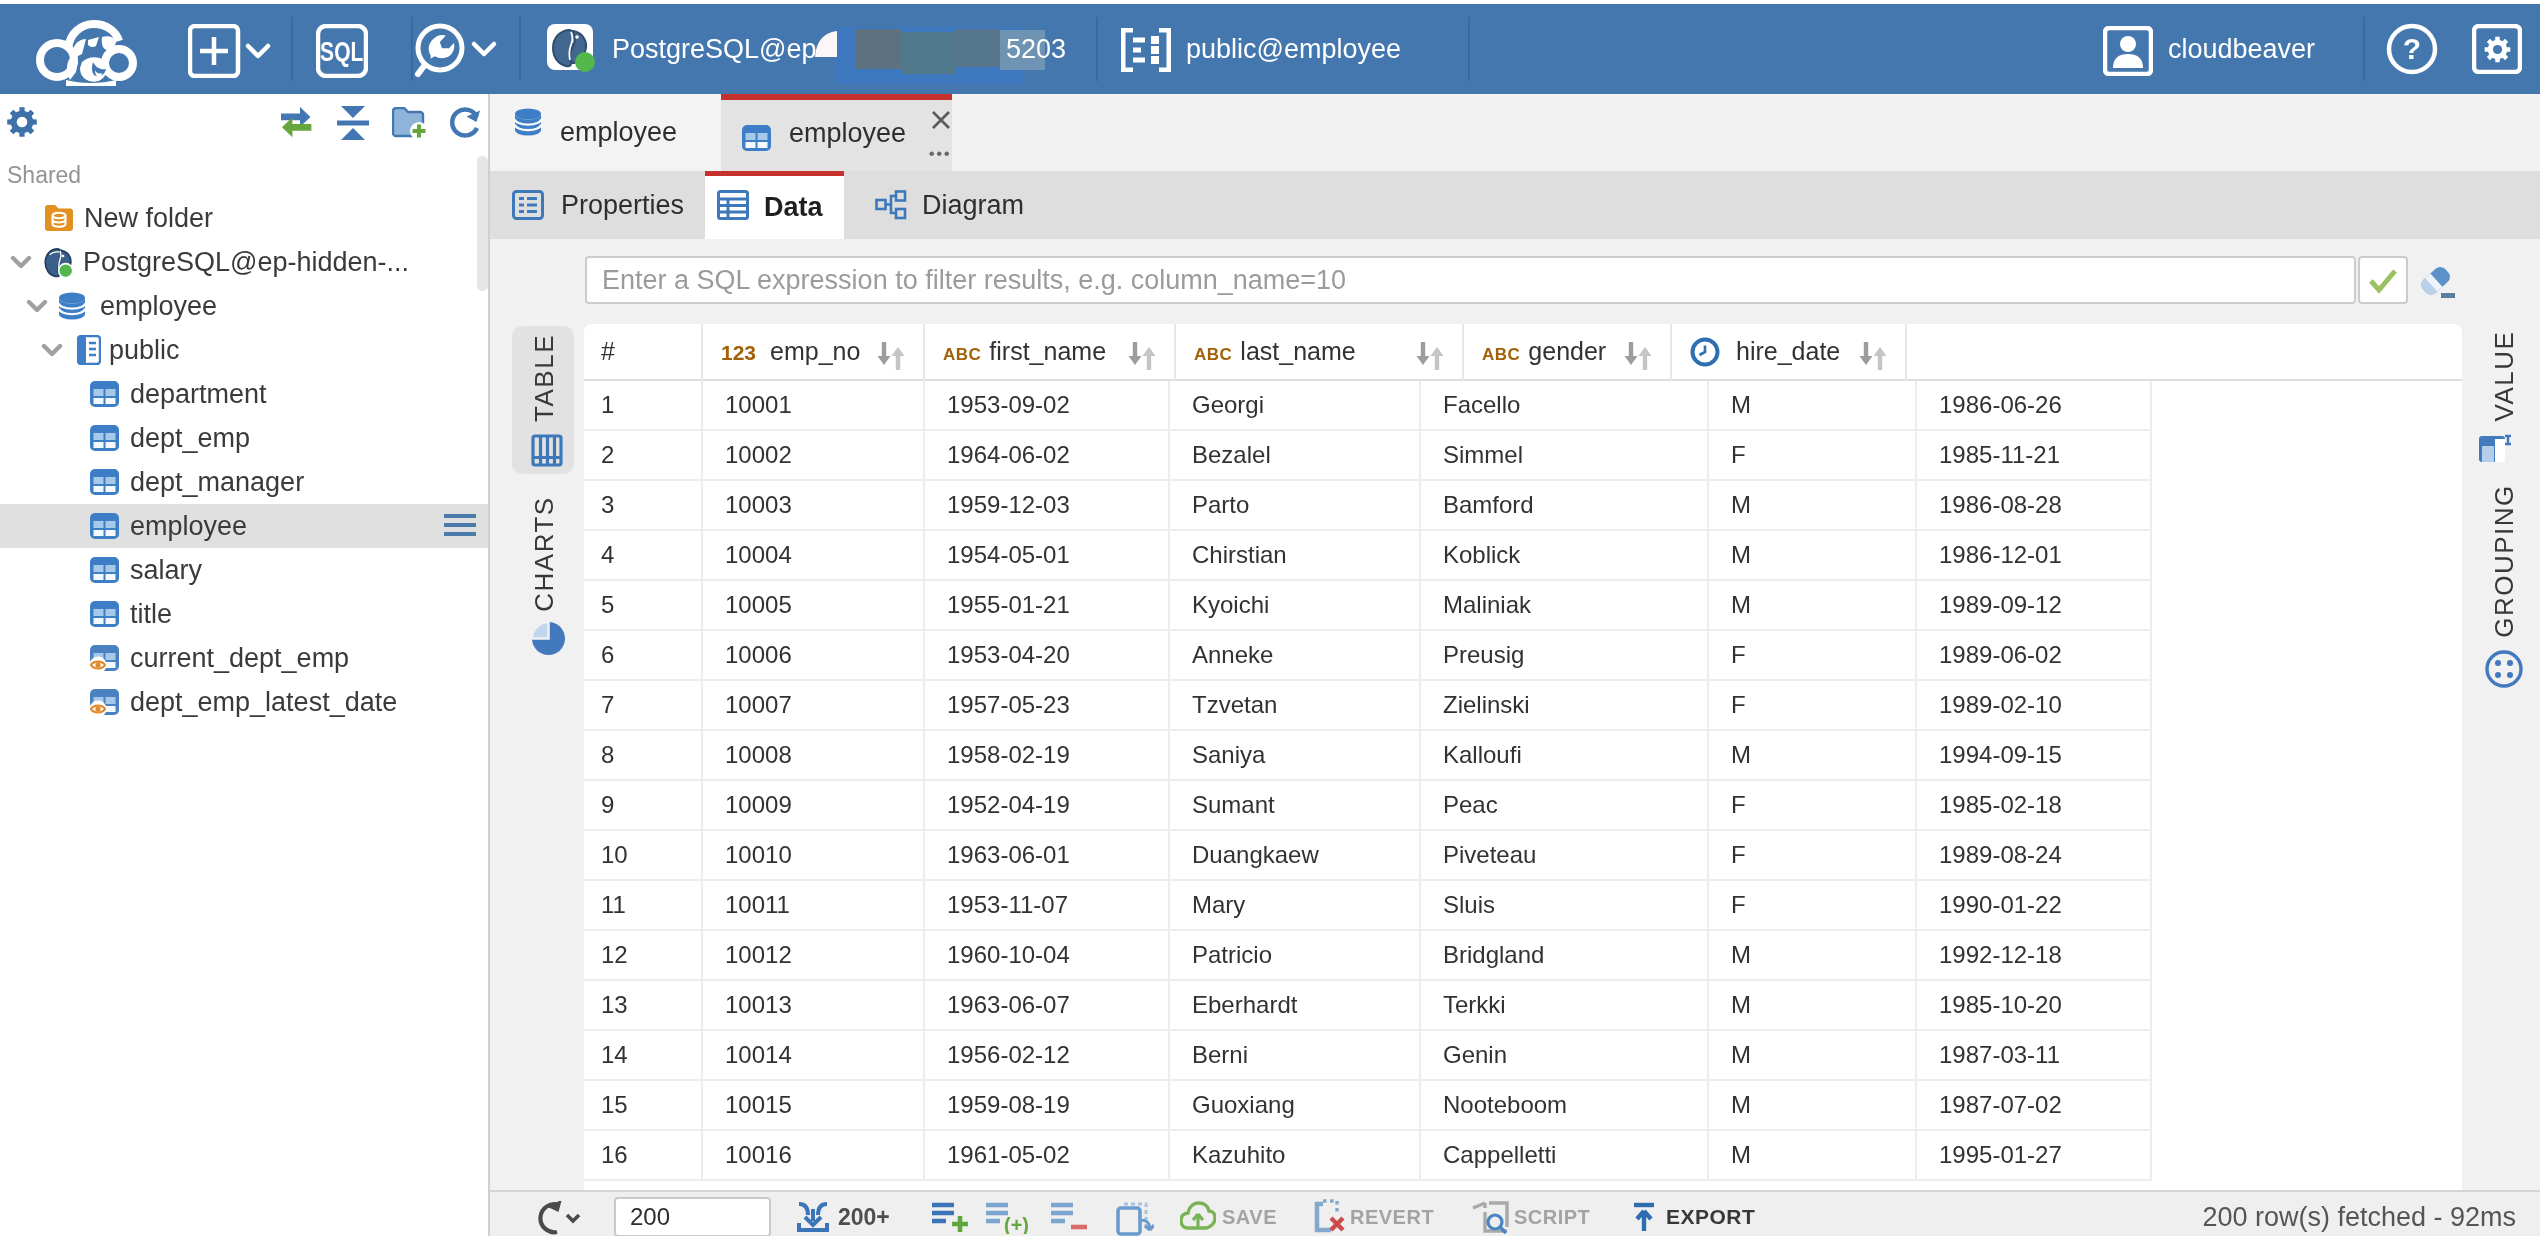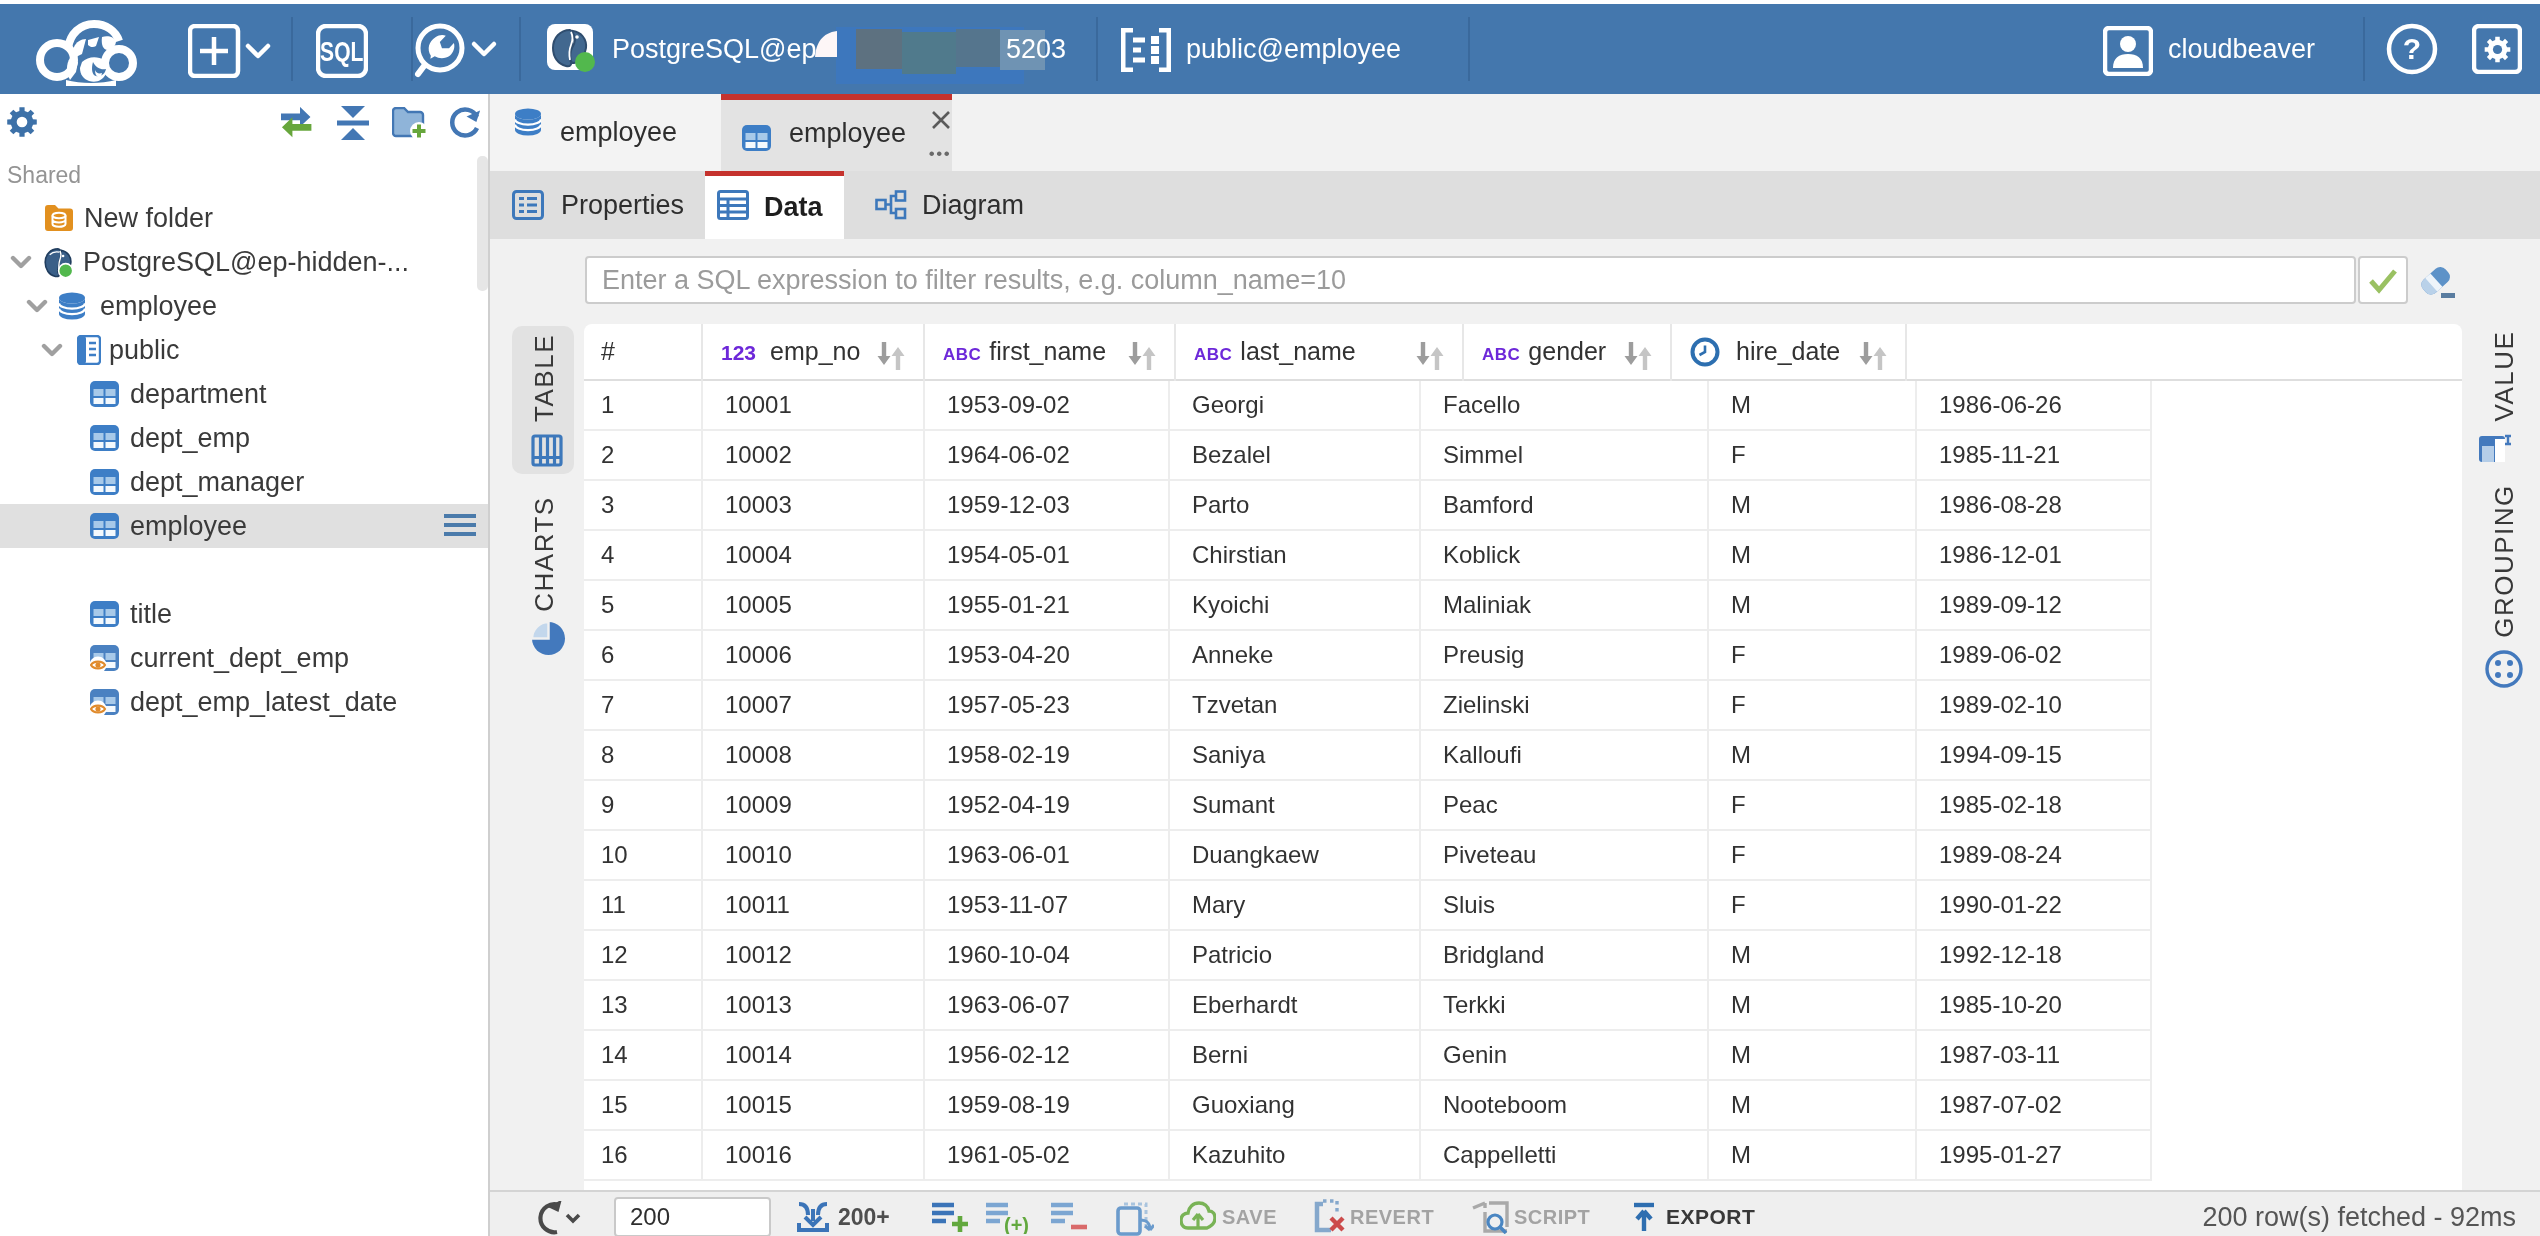--- a/index.html
+++ b/index.html
@@ -20,21 +20,21 @@
 #tabstrip { position:absolute; left:490px; top:90px; width:2050px; height:77px; background:#f2f2f2; }
 #pagestrip { position:absolute; left:490px; top:167px; width:2050px; height:68px; background:#dedede; }
 #content { position:absolute; left:490px; top:235px; width:2050px; height:951px; background:#f1f1f1; }
 #toolbar { position:absolute; left:490px; top:1186px; width:2050px; height:50px; background:#efefef; border-top:2px solid #d4d4d4; }
 .tabtxt { font-size:27px; color:#2e2e2e; }
 
 #grid { position:absolute; left:94px; top:85px; width:1878px; height:866px; background:#fff; border-radius:8px 8px 0 0; }
 #ghead { display:flex; height:57px; border-bottom:2px solid #dedede; }
 #ghead > div { position:relative; border-right:2px solid #e7e7e7; height:57px; line-height:55px; white-space:nowrap; }
 .hn { font-size:25px; color:#323232; }
-.ticon { font-size:21px; font-weight:bold; color:#6d28d9; }
+.ticon { font-size:21px; font-weight:bold; color:#a16207; }
 #ghead .w0 { padding-left:17px; }
 #ghead .w1,#ghead .w2,#ghead .w3,#ghead .w4,#ghead .w5,#ghead .w6 { padding-left:18px; }
 .clk { vertical-align:-7px; }
 .arr { position:absolute; right:16px; top:14px; height:30px; }
 .w0 { width:119px; } .w1 { width:222px; } .w2 { width:245px; } .w3 { width:251px; } .w4 { width:288px; } .w5 { width:208px; } .w6 { width:235px; }
 .grow { display:flex; height:50px; }
 .grow > div { border-right:2px solid #ededed; border-bottom:2px solid #ededed; height:50px; line-height:48px; font-size:24px; color:#323232; white-space:nowrap; }
 .grow .w0 { padding-left:17px; }
 .grow > div:not(.w0) { padding-left:22px; }
 .vlabel { position:absolute; white-space:nowrap; font-size:26px; letter-spacing:1.5px; color:#383838; transform:translate(-50%,-50%) rotate(-90deg); }
@@ -248,20 +248,26 @@
     </div>
     <div class="treerow" style="top:410px;background:#e0e0e0">
       <svg class="abs" style="left:90px;top:8px" width="29" height="28" viewBox="0 0 29 28">
           <use href="#tblicon"></use>
         </svg>
       <div class="lbl" style="left:130px">employee</div>
       <svg class="abs" style="left:444px;top:10px" width="32" height="24" viewBox="0 0 32 24">
         <path d="M0 2 L32 2 M0 11 L32 11 M0 20 L32 20" stroke="#4b7bab" stroke-width="4"></path>
       </svg>
     </div>
+    <div class="treerow" style="top:454px">
+      <svg class="abs" style="left:90px;top:8px" width="29" height="28" viewBox="0 0 29 28">
+          <use href="#tblicon"></use>
+        </svg>
+      <div class="lbl" style="left:130px">salary</div>
+    </div>
     <div class="treerow" style="top:498px">
       <svg class="abs" style="left:90px;top:8px" width="29" height="28" viewBox="0 0 29 28">
           <use href="#tblicon"></use>
         </svg>
       <div class="lbl" style="left:130px">title</div>
     </div>
     <div class="treerow" style="top:542px">
       <svg class="abs" style="left:90px;top:8px" width="29" height="28" viewBox="0 0 29 28">
           <use href="#viewicon"></use>
         </svg>

